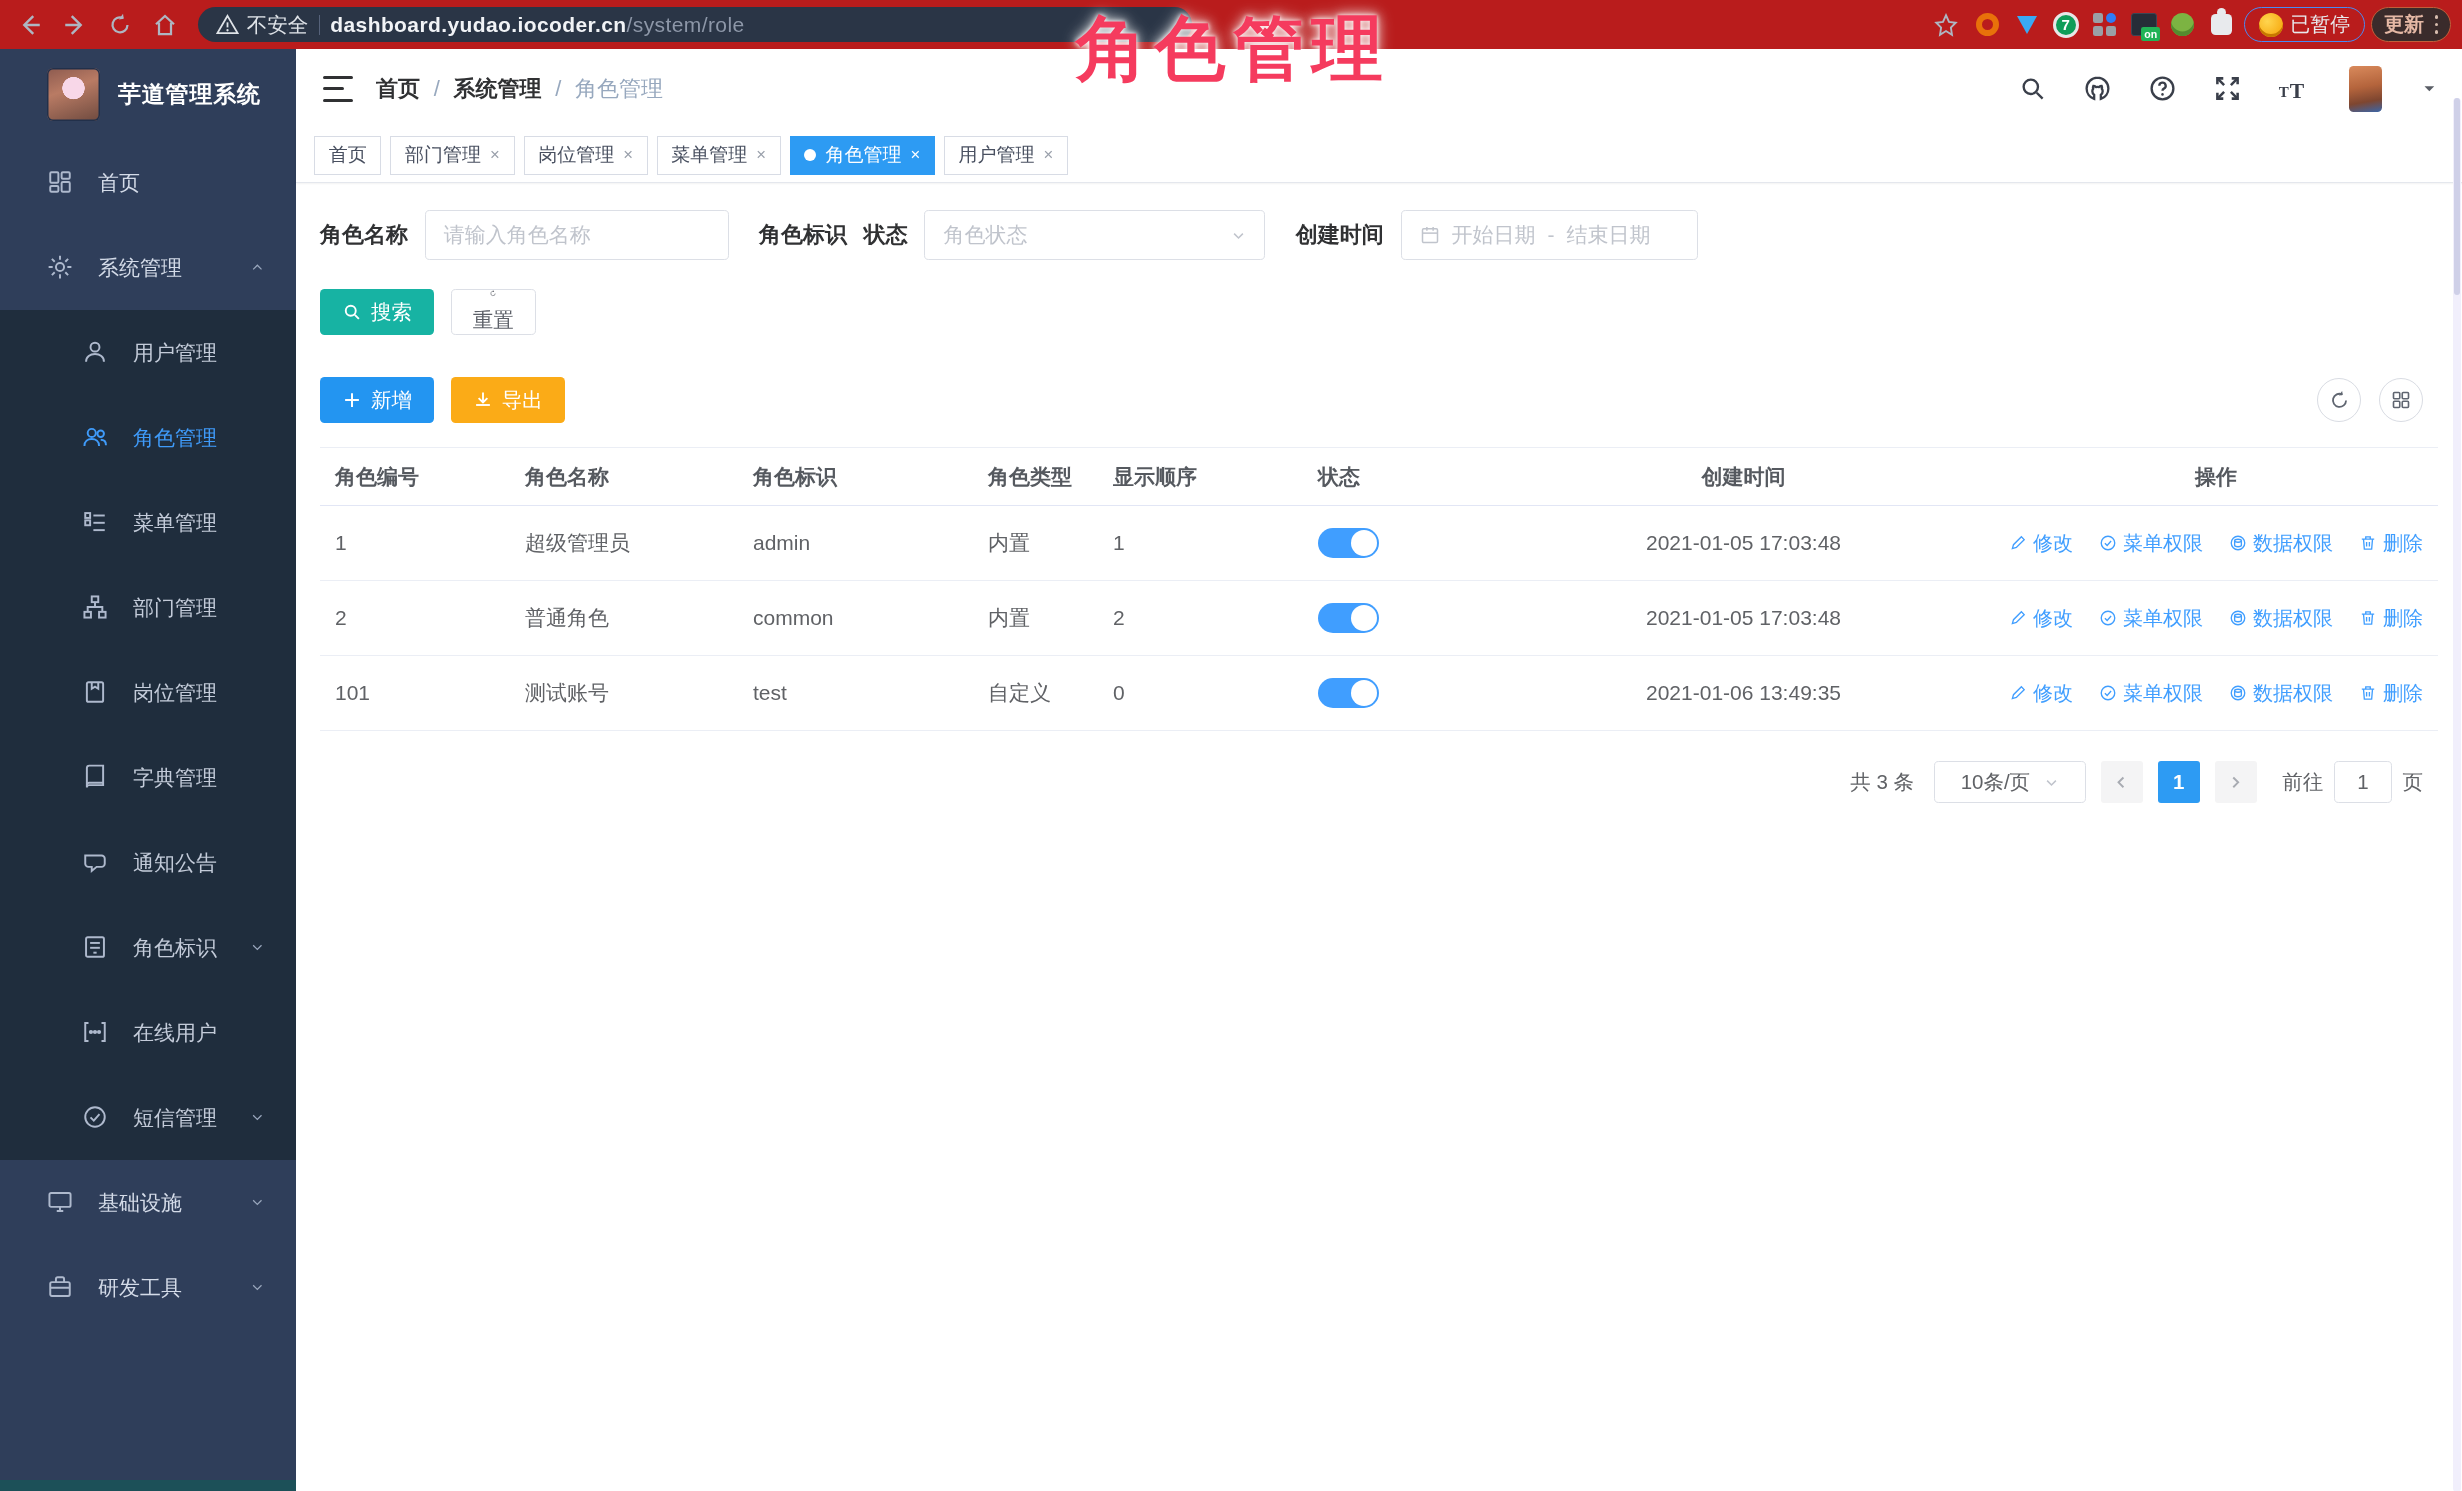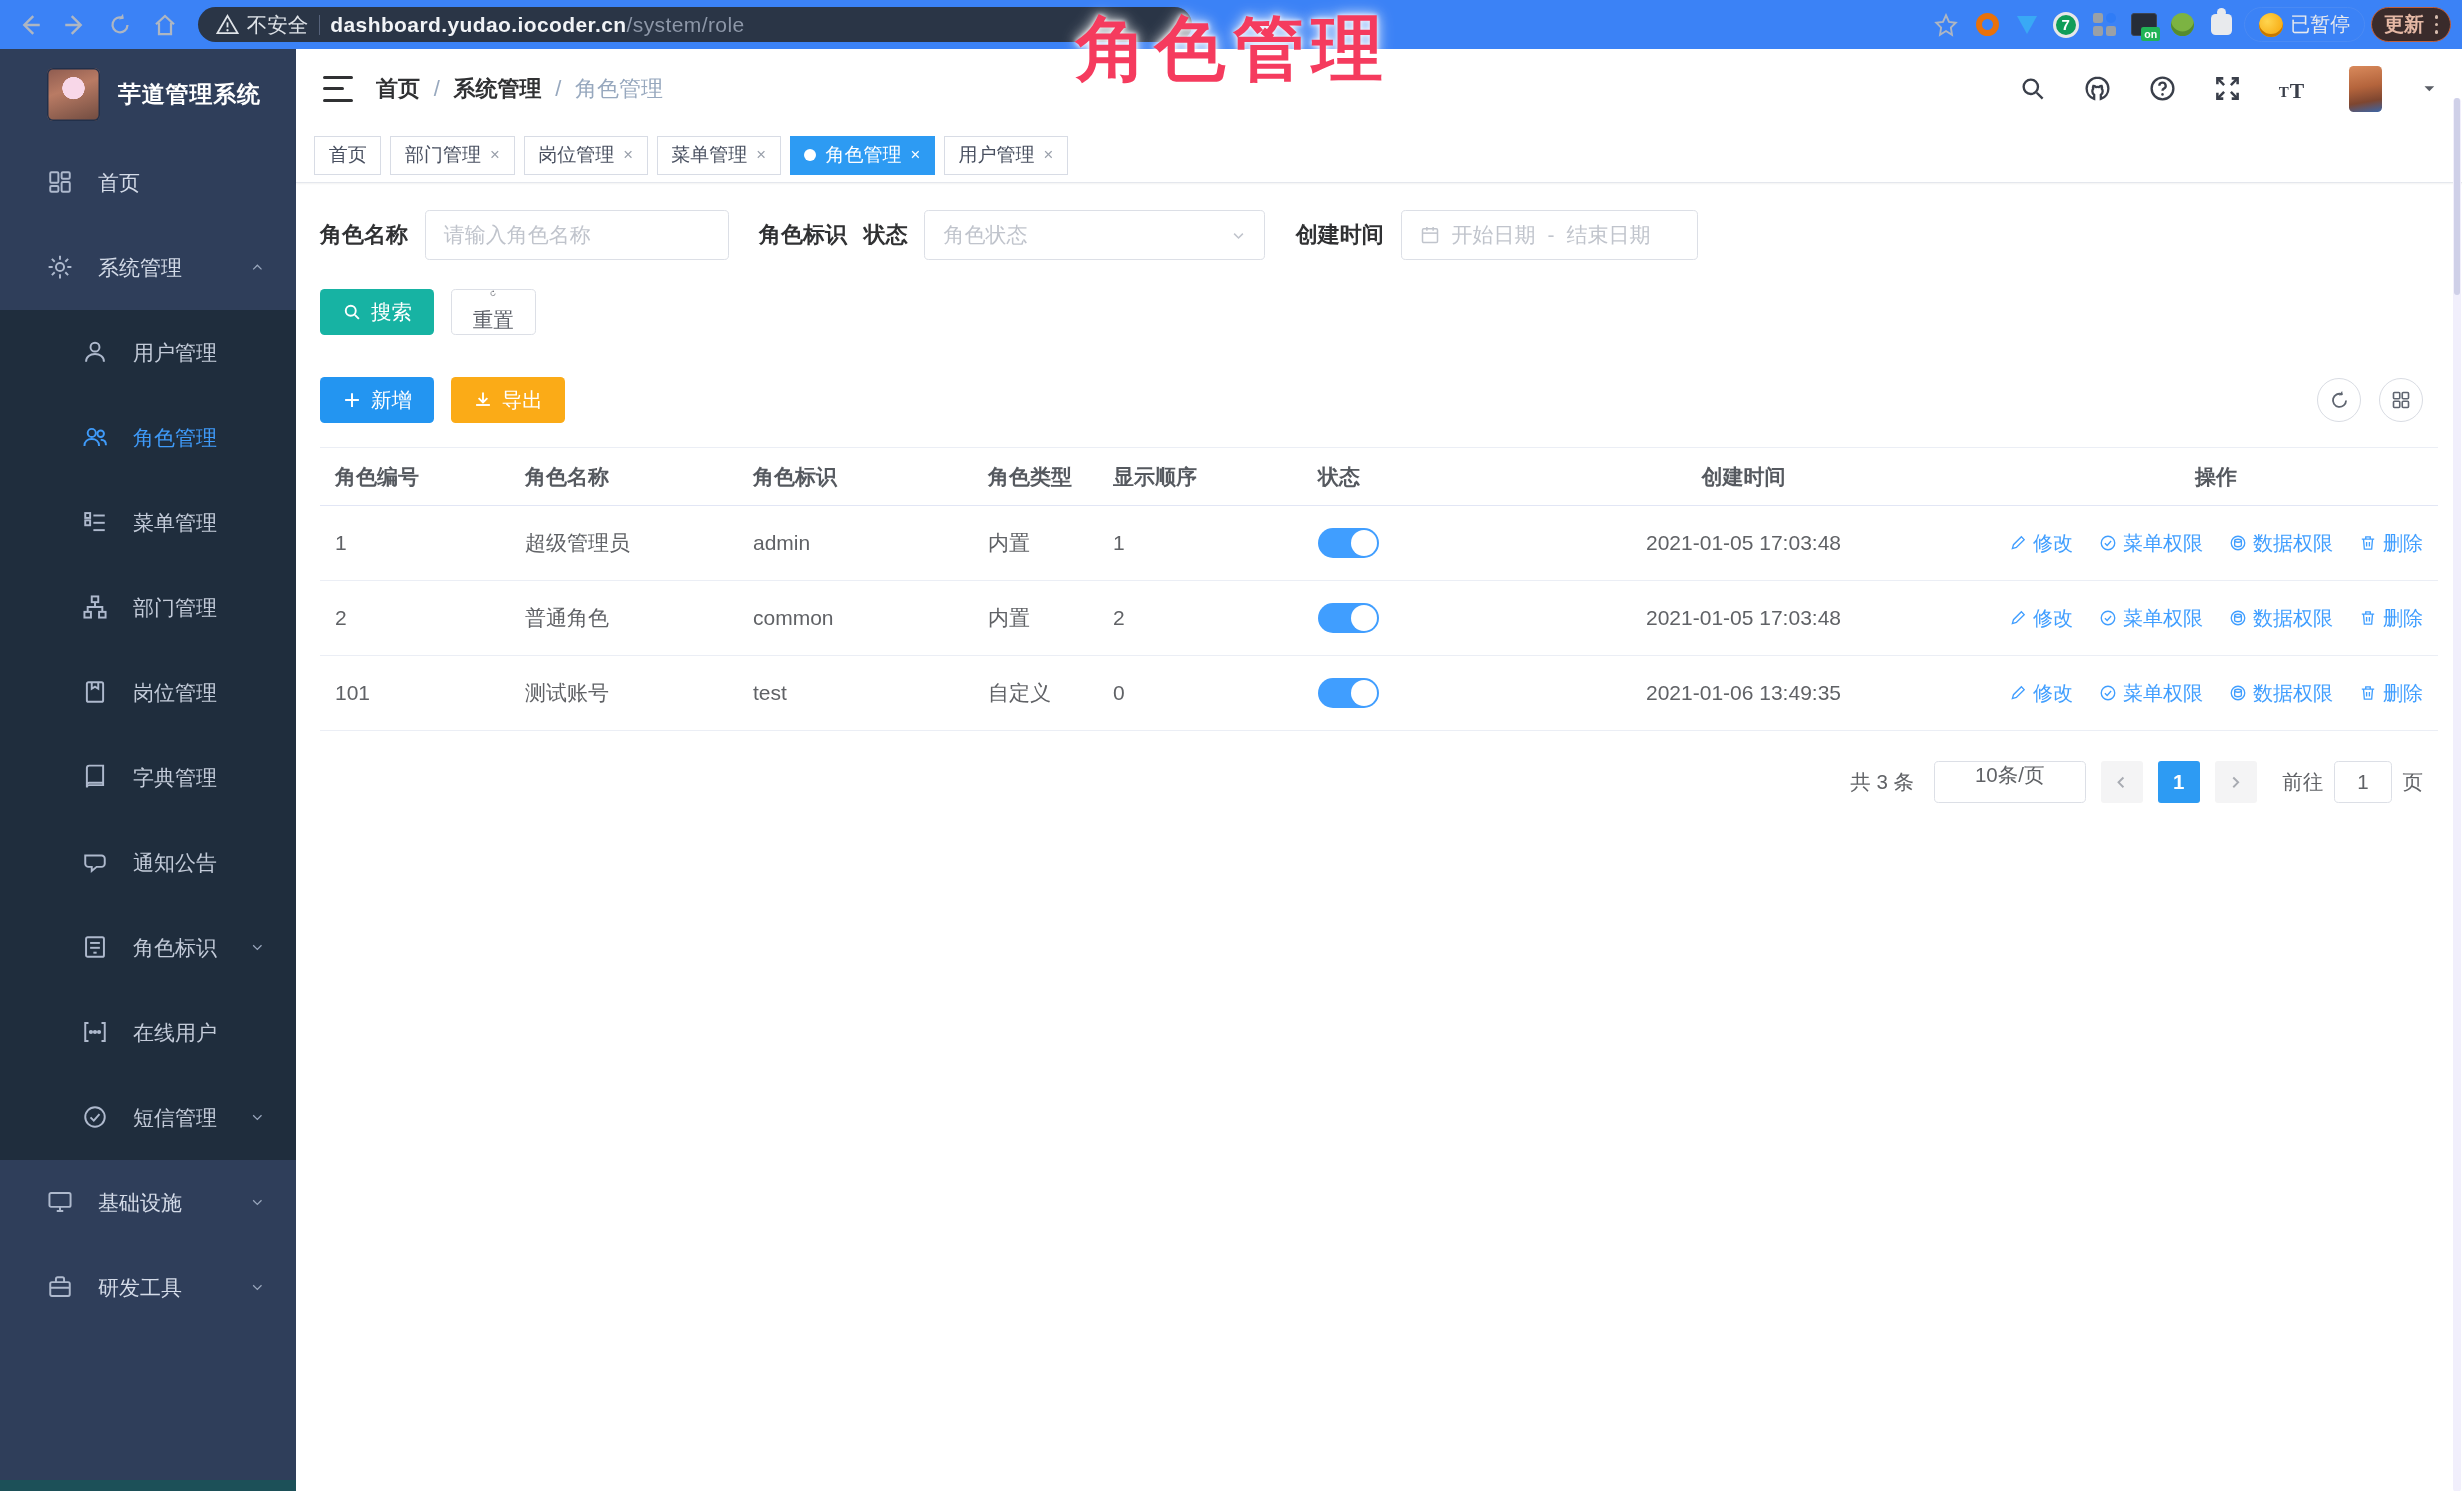--- a/index.html
+++ b/index.html
@@ -1,21 +1,21 @@
 <!DOCTYPE html>
 <html style="font-size:12px"><head>
 <meta charset="utf-8">
 <style>
   * { margin:0; padding:0; box-sizing:border-box; }
   html,body { width:2462px; height:1492px; overflow:hidden; }
   body { font-family:"Liberation Sans","DejaVu Sans",sans-serif; font-size:21px; color:#303133; background:#fff; position:relative; }
   svg { display:block; }
 
   
-  .browser-bar { height:49px; background:#3b82f6; display:flex; align-items:center; padding:0 10.6px; gap:6px; position:relative; z-index:5; }
+  .browser-bar { height:49px; background:#b91c1c; display:flex; align-items:center; padding:0 10.6px; gap:6px; position:relative; z-index:5; }
   .nav-ic { width:39px; height:39px; display:flex; align-items:center; justify-content:center; color:#aeb6c2; flex:0 0 auto; }
   .addr-pill { height:35px; width:994px; margin-left:7.6px; background:#2a3546; border-radius:17.5px; display:flex; align-items:center; padding:0 18px; gap:10.6px; color:#e8eaed; }
   .addr-warn { display:flex; align-items:center; gap:7.6px; color:#dfe3e8; font-size:20.5px; }
   .addr-sep { width:0.8px; height:20px; background:#56627a; }
   .addr-url { font-size:21px; font-weight:700; color:#f1f3f6; letter-spacing:0.4px; }
   .addr-url .path { color:#8d97a8; font-weight:400; }
   .bar-spacer { flex:1; }
   .ext-ic { width:33px; height:33px; display:flex; align-items:center; justify-content:center; flex:0 0 auto; }
   .dot-orange { width:23px; height:23px; border-radius:50%; border:6px solid #e8710a; }
   .gem { width:0; height:0; border-left:10.6px solid transparent; border-right:10.6px solid transparent; border-top:18px solid #39a9f5; }
@@ -112,21 +112,21 @@
   .c-time { width:501px; justify-content:center; }
   .c-ops { flex:1; justify-content:center; gap:26px; }
   .switch { width:61px; height:30px; border-radius:15px; background:#409EFF; position:relative; cursor:pointer; flex:0 0 auto; }
   .switch::after { content:""; position:absolute; right:2.3px; top:2.3px; width:26px; height:26px; border-radius:50%; background:#fff; }
   .op-link { display:flex; align-items:center; gap:6px; color:#409EFF; font-size:20px; cursor:pointer; white-space:nowrap; }
   .op-link svg { flex:0 0 auto; }
 
   
   .pagination { display:flex; align-items:center; justify-content:flex-end; gap:15px; margin-top:30px; padding-right:15px; color:#606266; font-size:20.5px; }
   .pg-total { margin-right:4.6px; }
-  .pg-size { width:152px; height:42px; border:0.8px solid #dcdfe6; border-radius:4.6px; display:flex; align-items:center; justify-content:center; gap:13.7px; color:#606266; background:#fff; cursor:pointer;flex-direction:column; }
+  .pg-size { width:152px; height:42px; border:0.8px solid #dcdfe6; border-radius:4.6px; display:flex; align-items:center; justify-content:center; gap:13.7px; color:#606266; background:#fff; cursor:pointer; }
   .pg-size .caret { color:#c0c4cc; }
   .pg-btn { width:42px; height:42px; border-radius:3px; background:#f4f4f5; color:#606266; display:flex; align-items:center; justify-content:center; cursor:pointer; font-size:23px; }
   .pg-btn.arrow { color:#a8abb2; }
   .pg-page { width:42px; height:42px; border-radius:3px; background:#2d9bf3; color:#fff; display:flex; align-items:center; justify-content:center; font-weight:700; cursor:pointer; }
   .pg-goto { display:flex; align-items:center; gap:10.6px; margin-left:10.6px; }
   .pg-input { width:58px; height:42px; border:0.8px solid #dcdfe6; border-radius:4.6px; display:flex; align-items:center; justify-content:center; color:#606266; background:#fff; }
 
   
   .overlay-title { position:absolute; top:1.5px; left:1076px; font-size:71px; font-weight:700; letter-spacing:7.6px; color:#f53b5e; z-index:50;
       text-shadow:0 0 4.6px rgba(255,255,255,.95), 0 0 10.6px rgba(255,255,255,.85), 0 0 16.7px rgba(255,255,255,.6); }

